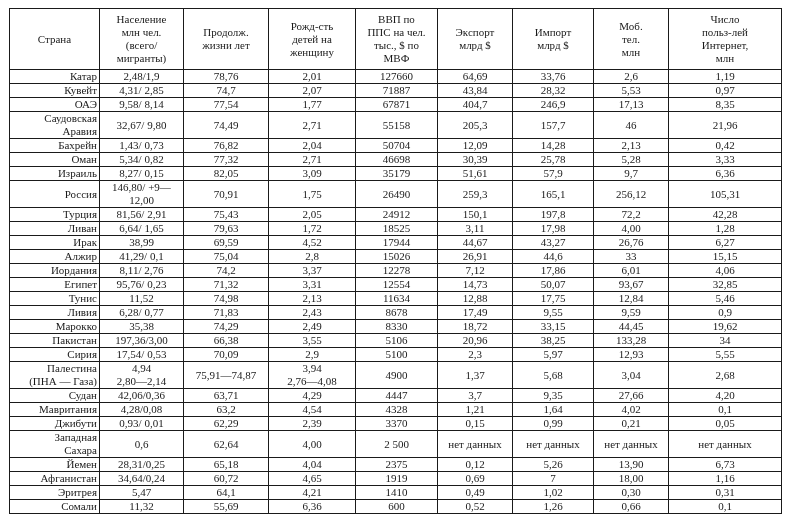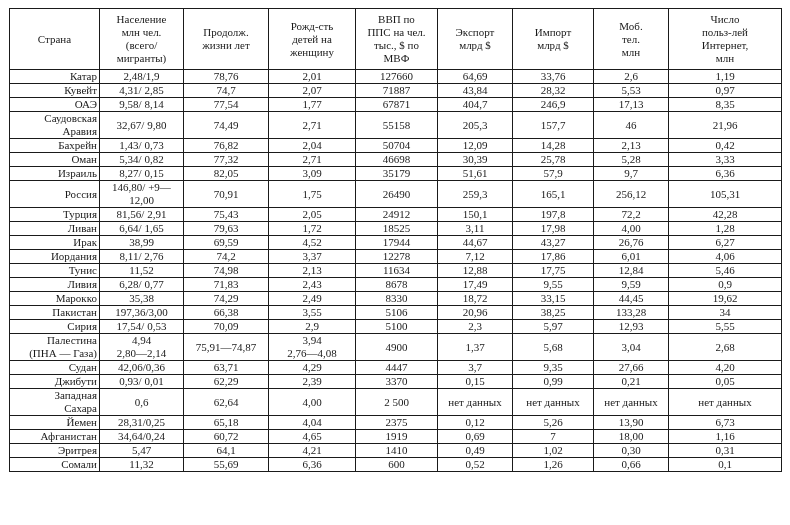--- a/index.html
+++ b/index.html
@@ -217,29 +217,51 @@
           <td class="num">38,99</td>
           <td class="num">69,59</td>
           <td class="num">4,52</td>
           <td class="num">17944</td>
           <td class="num">44,67</td>
           <td class="num">43,27</td>
           <td class="num">26,76</td>
           <td class="num">6,27</td>
         </tr>
         <tr>
+          <td class="country">Алжир</td>
+          <td class="num">41,29/ 0,1</td>
+          <td class="num">75,04</td>
+          <td class="num">2,8</td>
+          <td class="num">15026</td>
+          <td class="num">26,91</td>
+          <td class="num">44,6</td>
+          <td class="num">33</td>
+          <td class="num">15,15</td>
+        </tr>
+        <tr>
           <td class="country">Иордания</td>
           <td class="num">8,11/ 2,76</td>
           <td class="num">74,2</td>
           <td class="num">3,37</td>
           <td class="num">12278</td>
           <td class="num">7,12</td>
           <td class="num">17,86</td>
           <td class="num">6,01</td>
           <td class="num">4,06</td>
+        </tr>
+        <tr>
+          <td class="country">Египет</td>
+          <td class="num">95,76/ 0,23</td>
+          <td class="num">71,32</td>
+          <td class="num">3,31</td>
+          <td class="num">12554</td>
+          <td class="num">14,73</td>
+          <td class="num">50,07</td>
+          <td class="num">93,67</td>
+          <td class="num">32,85</td>
         </tr>
         <tr>
           <td class="country">Тунис</td>
           <td class="num">11,52</td>
           <td class="num">74,98</td>
           <td class="num">2,13</td>
           <td class="num">11634</td>
           <td class="num">12,88</td>
           <td class="num">17,75</td>
           <td class="num">12,84</td>
@@ -308,20 +330,31 @@
           <td class="num">42,06/0,36</td>
           <td class="num">63,71</td>
           <td class="num">4,29</td>
           <td class="num">4447</td>
           <td class="num">3,7</td>
           <td class="num">9,35</td>
           <td class="num">27,66</td>
           <td class="num">4,20</td>
         </tr>
         <tr>
+          <td class="country">Мавритания</td>
+          <td class="num">4,28/0,08</td>
+          <td class="num">63,2</td>
+          <td class="num">4,54</td>
+          <td class="num">4328</td>
+          <td class="num">1,21</td>
+          <td class="num">1,64</td>
+          <td class="num">4,02</td>
+          <td class="num">0,1</td>
+        </tr>
+        <tr>
           <td class="country">Джибути</td>
           <td class="num">0,93/ 0,01</td>
           <td class="num">62,29</td>
           <td class="num">2,39</td>
           <td class="num">3370</td>
           <td class="num">0,15</td>
           <td class="num">0,99</td>
           <td class="num">0,21</td>
           <td class="num">0,05</td>
         </tr>

